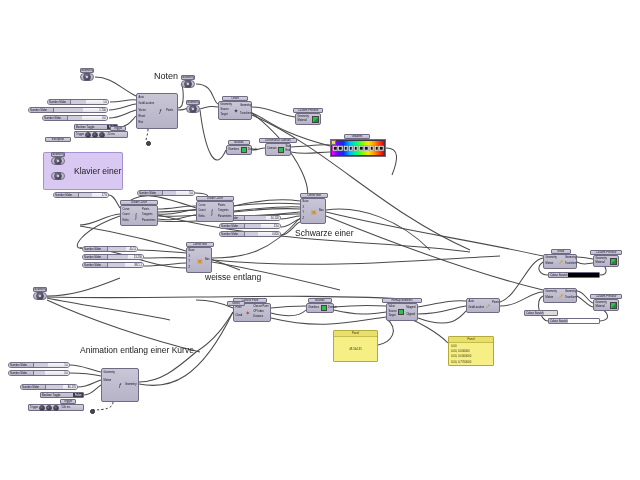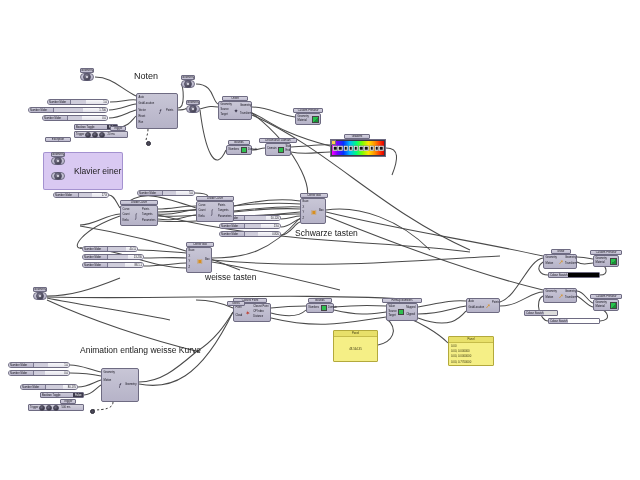--- a/index.html
+++ b/index.html
@@ -10,21 +10,21 @@
 
   
   #wires{position:absolute;left:0;top:0;width:640px;height:480px;pointer-events:none;}
 
   
   .group{position:absolute;border:1px solid rgba(120,100,180,.55);border-radius:2px;}
   .group.purple{background:#d9c9f2;}
 
   
   .canvas-label{position:absolute;font-size:8.5px;color:#1a1a1a;white-space:nowrap;}
-  .canvas-label.big{font-size:9px;}
+  .canvas-label.big{font-size:9px;margin-left:20px;}
 
   
   .comp{position:absolute;box-sizing:border-box;
         background:linear-gradient(180deg,#c8c6d6 0%,#b6b3c8 100%);
         border:1px solid #6e6b82;border-radius:2px;
         display:flex;}
   .comp .ports{display:flex;flex-direction:column;justify-content:space-around;
                flex:1;padding:1px 0;}
   .comp .prow{display:flex;justify-content:space-between;align-items:center;
               font-size:2.6px;line-height:1;color:#14121c;padding:0 1.5px;}
@@ -222,23 +222,23 @@
     <g fill="none" stroke="#3b3b3b" stroke-width="1" stroke-dasharray="2.2 2.2">
       <path d="M148,129 C148,134 146,138 146,141"></path>
       <path d="M113,402 C113,408 106,410 92,410"></path>
     </g>
   </svg>
 
   <div class="group purple" style="left:43px;top:152px;width:78px;height:36px;"></div>
 
   <div class="canvas-label big" style="left:134px;top:71px;">Noten</div>
   <div class="canvas-label" style="left:74px;top:166px;">Klavier einer</div>
-  <div class="canvas-label" style="left:295px;top:228px;">Schwarze tasten</div>
-  <div class="canvas-label" style="left:205px;top:272px;">weisse tasten</div>
-  <div class="canvas-label" style="left:80px;top:345px;">Animation entlang weisse Kurve</div>
+  <div class="canvas-label" style="left:295px;top:228px;">Schwarze einer</div>
+  <div class="canvas-label" style="left:205px;top:272px;">weisse entlang</div>
+  <div class="canvas-label" style="left:80px;top:345px;">Animation entlang einer Kurve</div>
 
   <div class="nick" style="left:80px;top:68px;width:14px;">Geometry</div>
   <div class="geoparam" style="left:80px;top:73px;width:14px;">
       <span class="eye"></span>
     </div>
 
   <div class="nick" style="left:181px;top:75px;width:14px;">Geometry</div>
   <div class="geoparam" style="left:181px;top:80px;width:14px;">
       <span class="eye"></span>
     </div>

